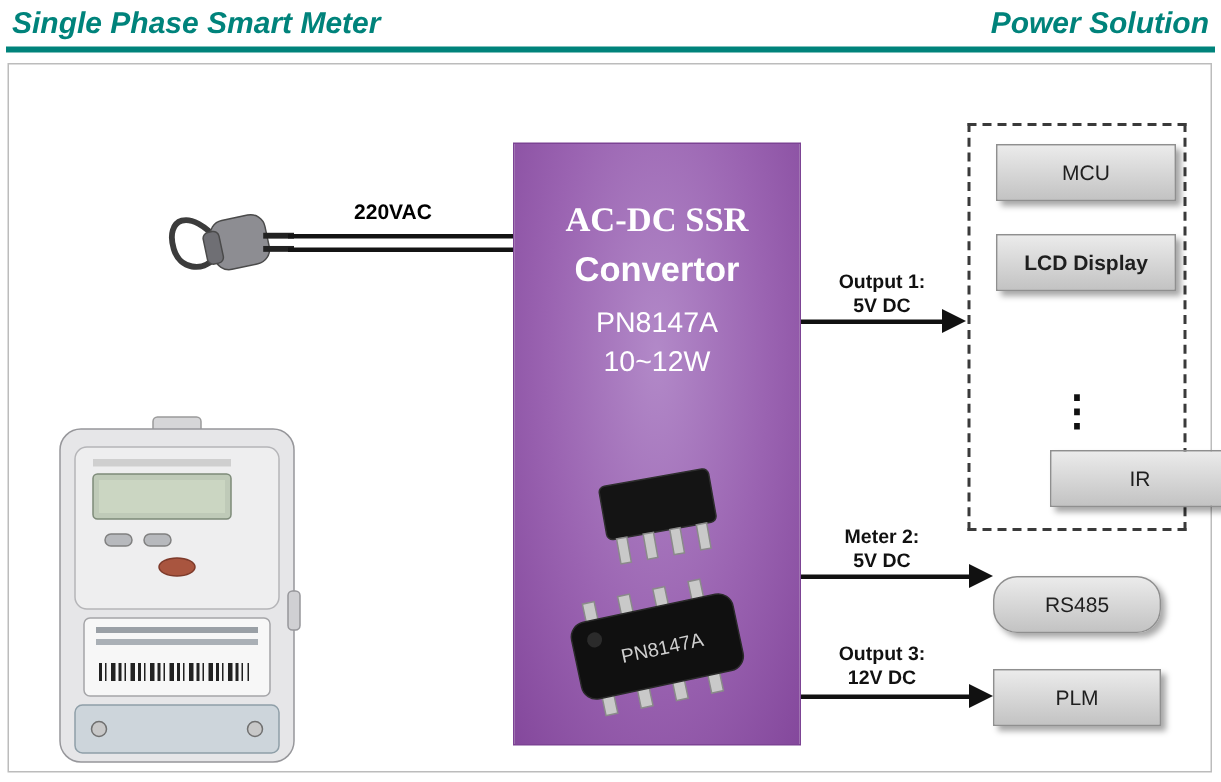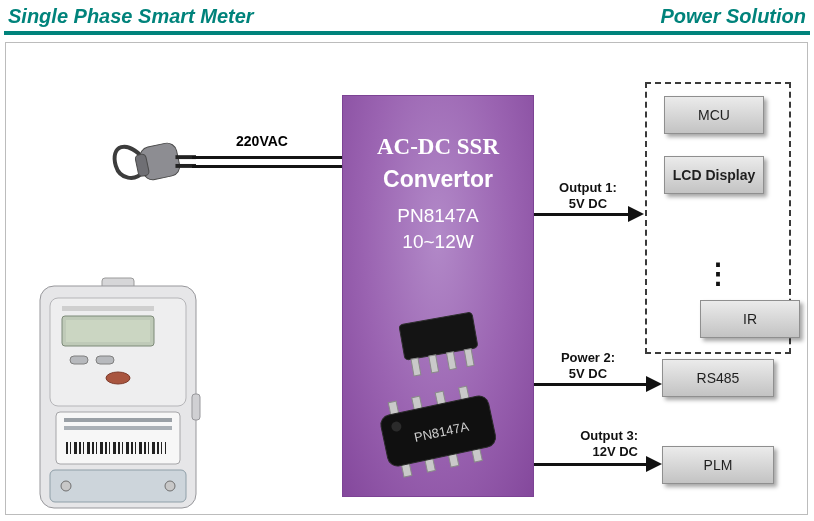--- a/index.html
+++ b/index.html
@@ -36,21 +36,21 @@
   .ahead { position:absolute; width:0; height:0;
            border-top:8px solid transparent; border-bottom:8px solid transparent;
            border-left:16px solid #111111; }
   .out-label { position:absolute; width:100px; text-align:center;
                font-size:13px; font-weight:bold; color:#111; line-height:16px; }
   
   .dashed-group { position:absolute; left:645px; top:82px; width:146px; height:272px;
                   border:2px dashed #3a3a3a; }
   
   .gbox {
-    position:absolute; width:100px; height:38px;
+    position:absolute; width:120px; height:38px;
     background:linear-gradient(180deg,#EBEBEB 0%,#C3C3C3 100%);
     border:1px solid #8f8f8f; box-shadow:3px 3px 4px rgba(0,0,0,0.35);
     display:flex; align-items:center; justify-content:center;
     font-size:14px; color:#1f1f1f;
   }
   .gbox-wide { width:112px; }
   .dots { position:absolute; left:700px; top:252px; width:36px; height:44px;
           text-align:center; font-size:28px; font-weight:bold; color:#111; line-height:44px; }
   .abs { position:absolute; }
 </style>
@@ -130,46 +130,46 @@
   </svg>
 
   <div class="out-label" style="left:538px; top:180px;">
     <div>Output 1:</div>
     <div>5V DC</div>
   </div>
   <div class="aline" style="left:534px; top:213px; width:94px;"></div>
   <div class="ahead" style="left:628px; top:206px;"></div>
 
   <div class="out-label" style="left:538px; top:350px;">
-    <div>Power 2:</div>
+    <div>Meter 2:</div>
     <div>5V DC</div>
   </div>
   <div class="aline" style="left:534px; top:383px; width:112px;"></div>
   <div class="ahead" style="left:646px; top:376px;"></div>
 
-  <div class="out-label" style="left:538px; top:428px;text-align:right;">
+  <div class="out-label" style="left:538px; top:428px;">
     <div>Output 3:</div>
     <div>12V DC</div>
   </div>
   <div class="aline" style="left:534px; top:463px; width:112px;"></div>
   <div class="ahead" style="left:646px; top:456px;"></div>
 
   <div class="dashed-group"></div>
 
   <div class="gbox" style="left:664px; top:96px;">
     <span>MCU</span>
   </div>
   <div class="gbox" style="left:664px; top:156px;font-weight:bold;">
     <span>LCD Display</span>
   </div>
   <div class="dots">⋮</div>
   <div class="gbox" style="left:700px; top:300px;">
     <span>IR</span>
   </div>
 
-  <div class="gbox gbox-wide" style="left:662px; top:359px;">
+  <div class="gbox gbox-wide" style="left:662px; top:384px;border-radius:16px;">
     <span>RS485</span>
   </div>
   <div class="gbox gbox-wide" style="left:662px; top:446px;">
     <span>PLM</span>
   </div>
 
 </div>
 
 </body></html>

